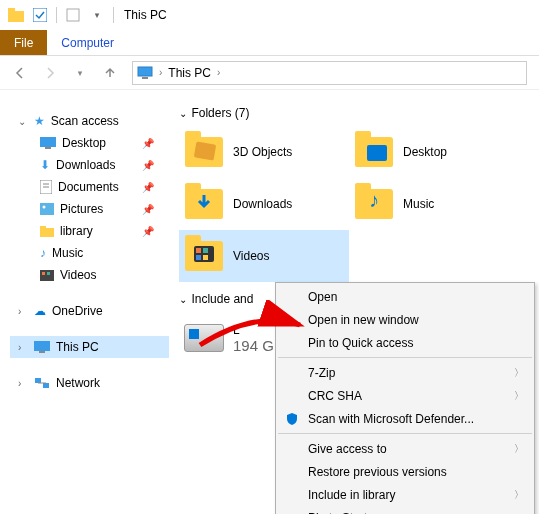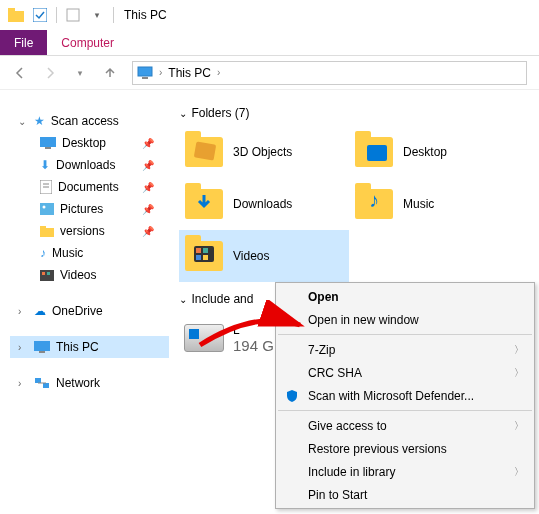--- a/index.html
+++ b/index.html
@@ -2,22 +2,22 @@
 <html><head>
 <meta charset="utf-8">
 <style>
 *{box-sizing:border-box;margin:0;padding:0;font-family:"Segoe UI",Arial,sans-serif;font-size:12px;color:#000}
 body{background:#fff;width:539px;height:514px;overflow:hidden;position:relative}
 .titlebar{height:30px;display:flex;align-items:center;padding:0 4px;background:#fff}
 .titlebar .tb-icon{width:18px;height:18px;margin:0 3px;display:flex;align-items:center;justify-content:center}
 .titlebar .sep{width:1px;height:16px;background:#ccc;margin:0 4px}
 .titlebar .title{margin-left:6px}
 .ribbon{height:26px;display:flex;align-items:stretch;border-bottom:1px solid #ddd}
-.ribbon .tab{padding:0 14px;display:flex;align-items:center;color:#be185d}
-.ribbon .tab.file{background:#701a75;color:#fff}
+.ribbon .tab{padding:0 14px;display:flex;align-items:center;color:#1d4ed8}
+.ribbon .tab.file{background:#a16207;color:#fff}
 .nav{height:34px;display:flex;align-items:center;padding:0 6px;gap:2px;border-bottom:1px solid #eee}
 .nav .arr{width:28px;height:26px;display:flex;align-items:center;justify-content:center;color:#888}
 .nav .crumb{flex:1;height:24px;border:1px solid #ccc;display:flex;align-items:center;padding:0 4px;gap:6px;margin:0 6px}
 .nav .chev{color:#777;font-size:10px}
 .main{display:flex;height:calc(514px - 30px - 26px - 34px)}
 .sidebar{width:170px;padding:20px 0 0 10px}
 .sb-item{display:flex;align-items:center;height:22px;padding-left:8px;gap:6px;position:relative}
 .sb-item.sel{background:#cde8ff}
 .sb-item .exp{width:10px;font-size:10px;color:#666}
 .sb-item .pin{position:absolute;right:14px;color:#888;font-size:10px}
@@ -30,21 +30,21 @@
 .fitem{width:170px;height:52px;display:flex;align-items:center;gap:8px;padding-left:4px}
 .fitem.sel{background:#cde8ff}
 .ficon{width:42px;height:42px;display:flex;align-items:center;justify-content:center;position:relative}
 .folder{width:38px;height:30px;background:#ffcf4a;border-radius:3px 3px 2px 2px;position:relative}
 .folder:before{content:"";position:absolute;top:-6px;left:0;width:16px;height:8px;background:#ffcf4a;border-radius:2px 2px 0 0}
 .badge{position:absolute;width:20px;height:16px;border-radius:2px}
 .drive{width:40px;height:28px;background:linear-gradient(#eee,#bbb);border:1px solid #999;border-radius:3px;position:relative}
 .drive:after{content:"";position:absolute;left:4px;top:4px;width:10px;height:10px;background:#0078d7}
 .ctx{position:absolute;left:275px;top:282px;width:260px;background:#f4f4f4;border:1px solid #b0b0b0;box-shadow:2px 2px 4px rgba(0,0,0,0.2);padding:2px 0;z-index:10}
 .ctx .mi{height:23px;display:flex;align-items:center;padding:0 24px 0 32px;position:relative}
-.ctx .mi.bold{font-weight:700}
+.ctx .mi.bold{font-weight:400}
 .ctx .sep{height:1px;background:#d0d0d0;margin:3px 2px}
 .ctx .sub{position:absolute;right:10px;font-size:10px;color:#555}
 .ctx .mico{position:absolute;left:8px;width:16px;height:16px;display:flex;align-items:center;justify-content:center}
 .arrow{position:absolute;z-index:11;pointer-events:none}
 svg{display:block}
 </style>
 </head>
 <body>
 
 <div class="titlebar">
@@ -150,21 +150,21 @@
           <span>Pictures</span>
           <span class="pin">📌</span>
         </div>
       <div class="sb-item sb-child">
           <span>
             <svg width="14" height="11">
               <rect y="2" width="14" height="9" fill="#ffcf4a"></rect>
               <rect width="6" height="3" fill="#ffcf4a"></rect>
             </svg>
           </span>
-          <span>versions</span>
+          <span>library</span>
           <span class="pin">📌</span>
         </div>
       <div class="sb-item sb-child">
           <span style="color:#3a9be8">♪</span>
           <span>Music</span>
         </div>
       <div class="sb-item sb-child">
           <span>
             <svg width="14" height="11">
               <rect width="14" height="11" fill="#444"></rect>
@@ -279,20 +279,23 @@
   </div>
 </div>
 
 <div class="ctx">
   <div class="mi bold">
       <span>Open</span>
     </div>
   <div class="mi">
       <span>Open in new window</span>
     </div>
+  <div class="mi">
+      <span>Pin to Quick access</span>
+    </div>
   <div class="sep"></div>
   <div class="mi">
       <span>7-Zip</span>
       <span class="sub">〉</span>
     </div>
   <div class="mi">
       <span>CRC SHA</span>
       <span class="sub">〉</span>
     </div>
   <div class="mi">

